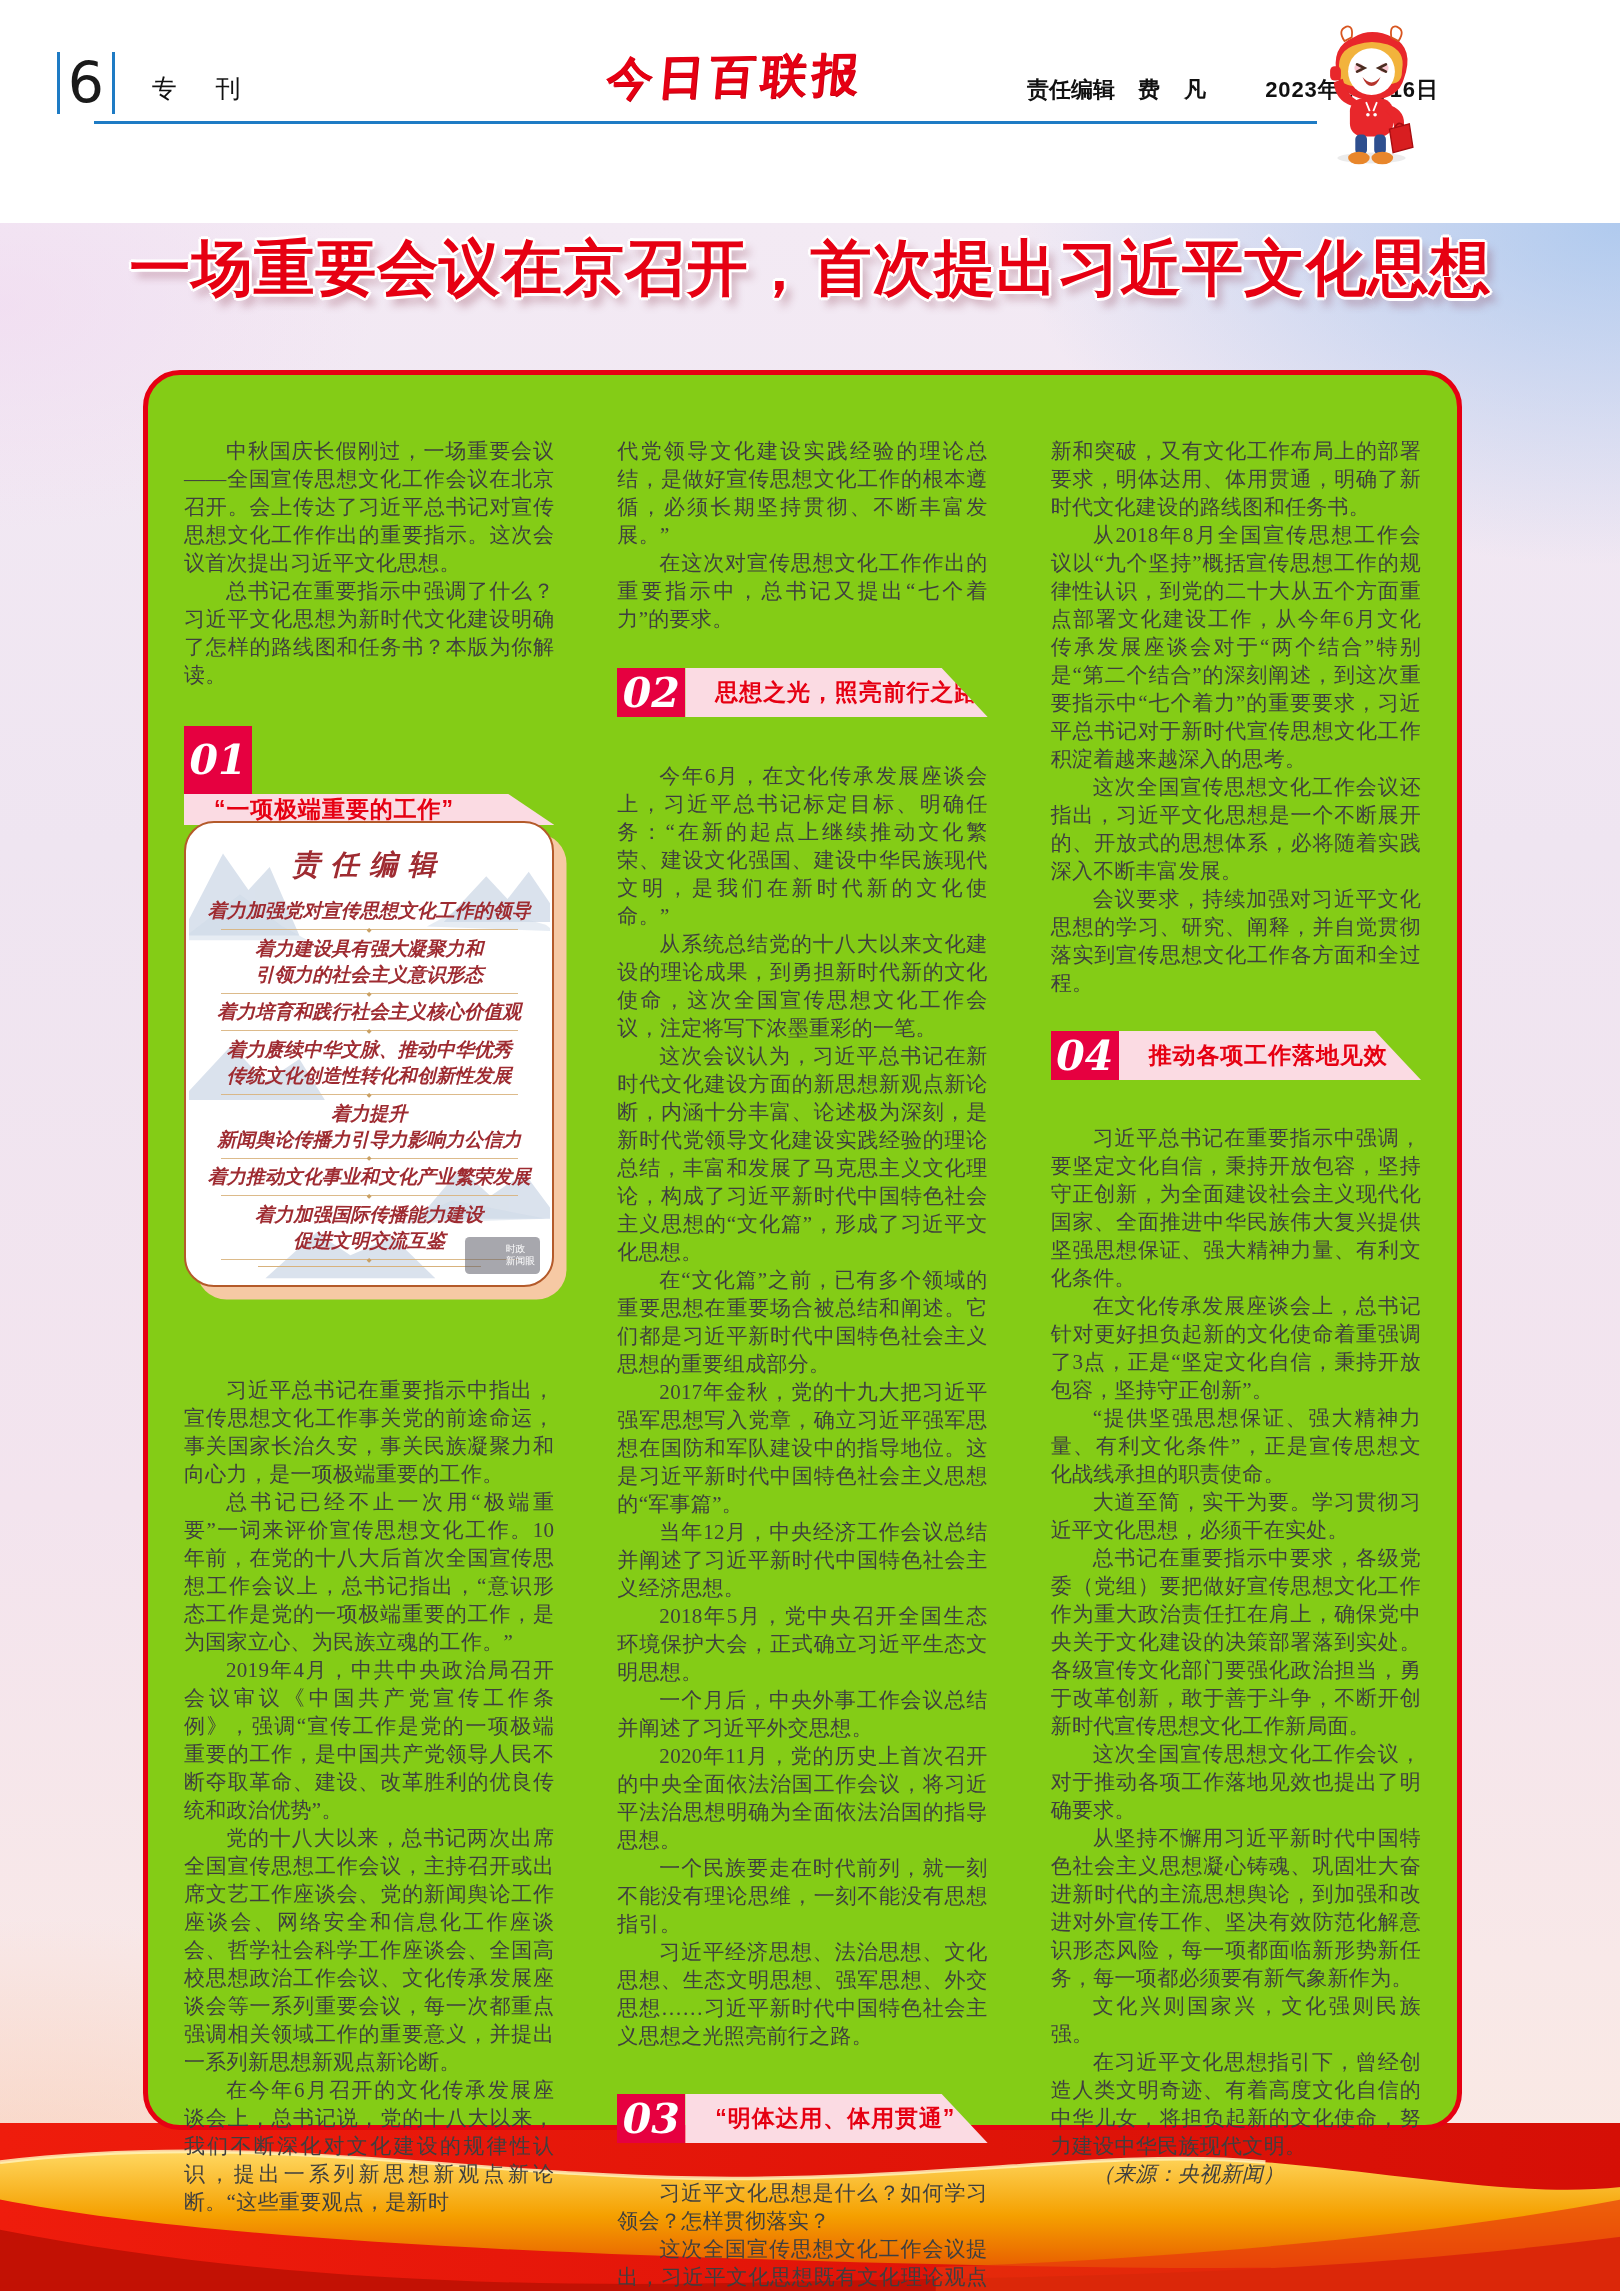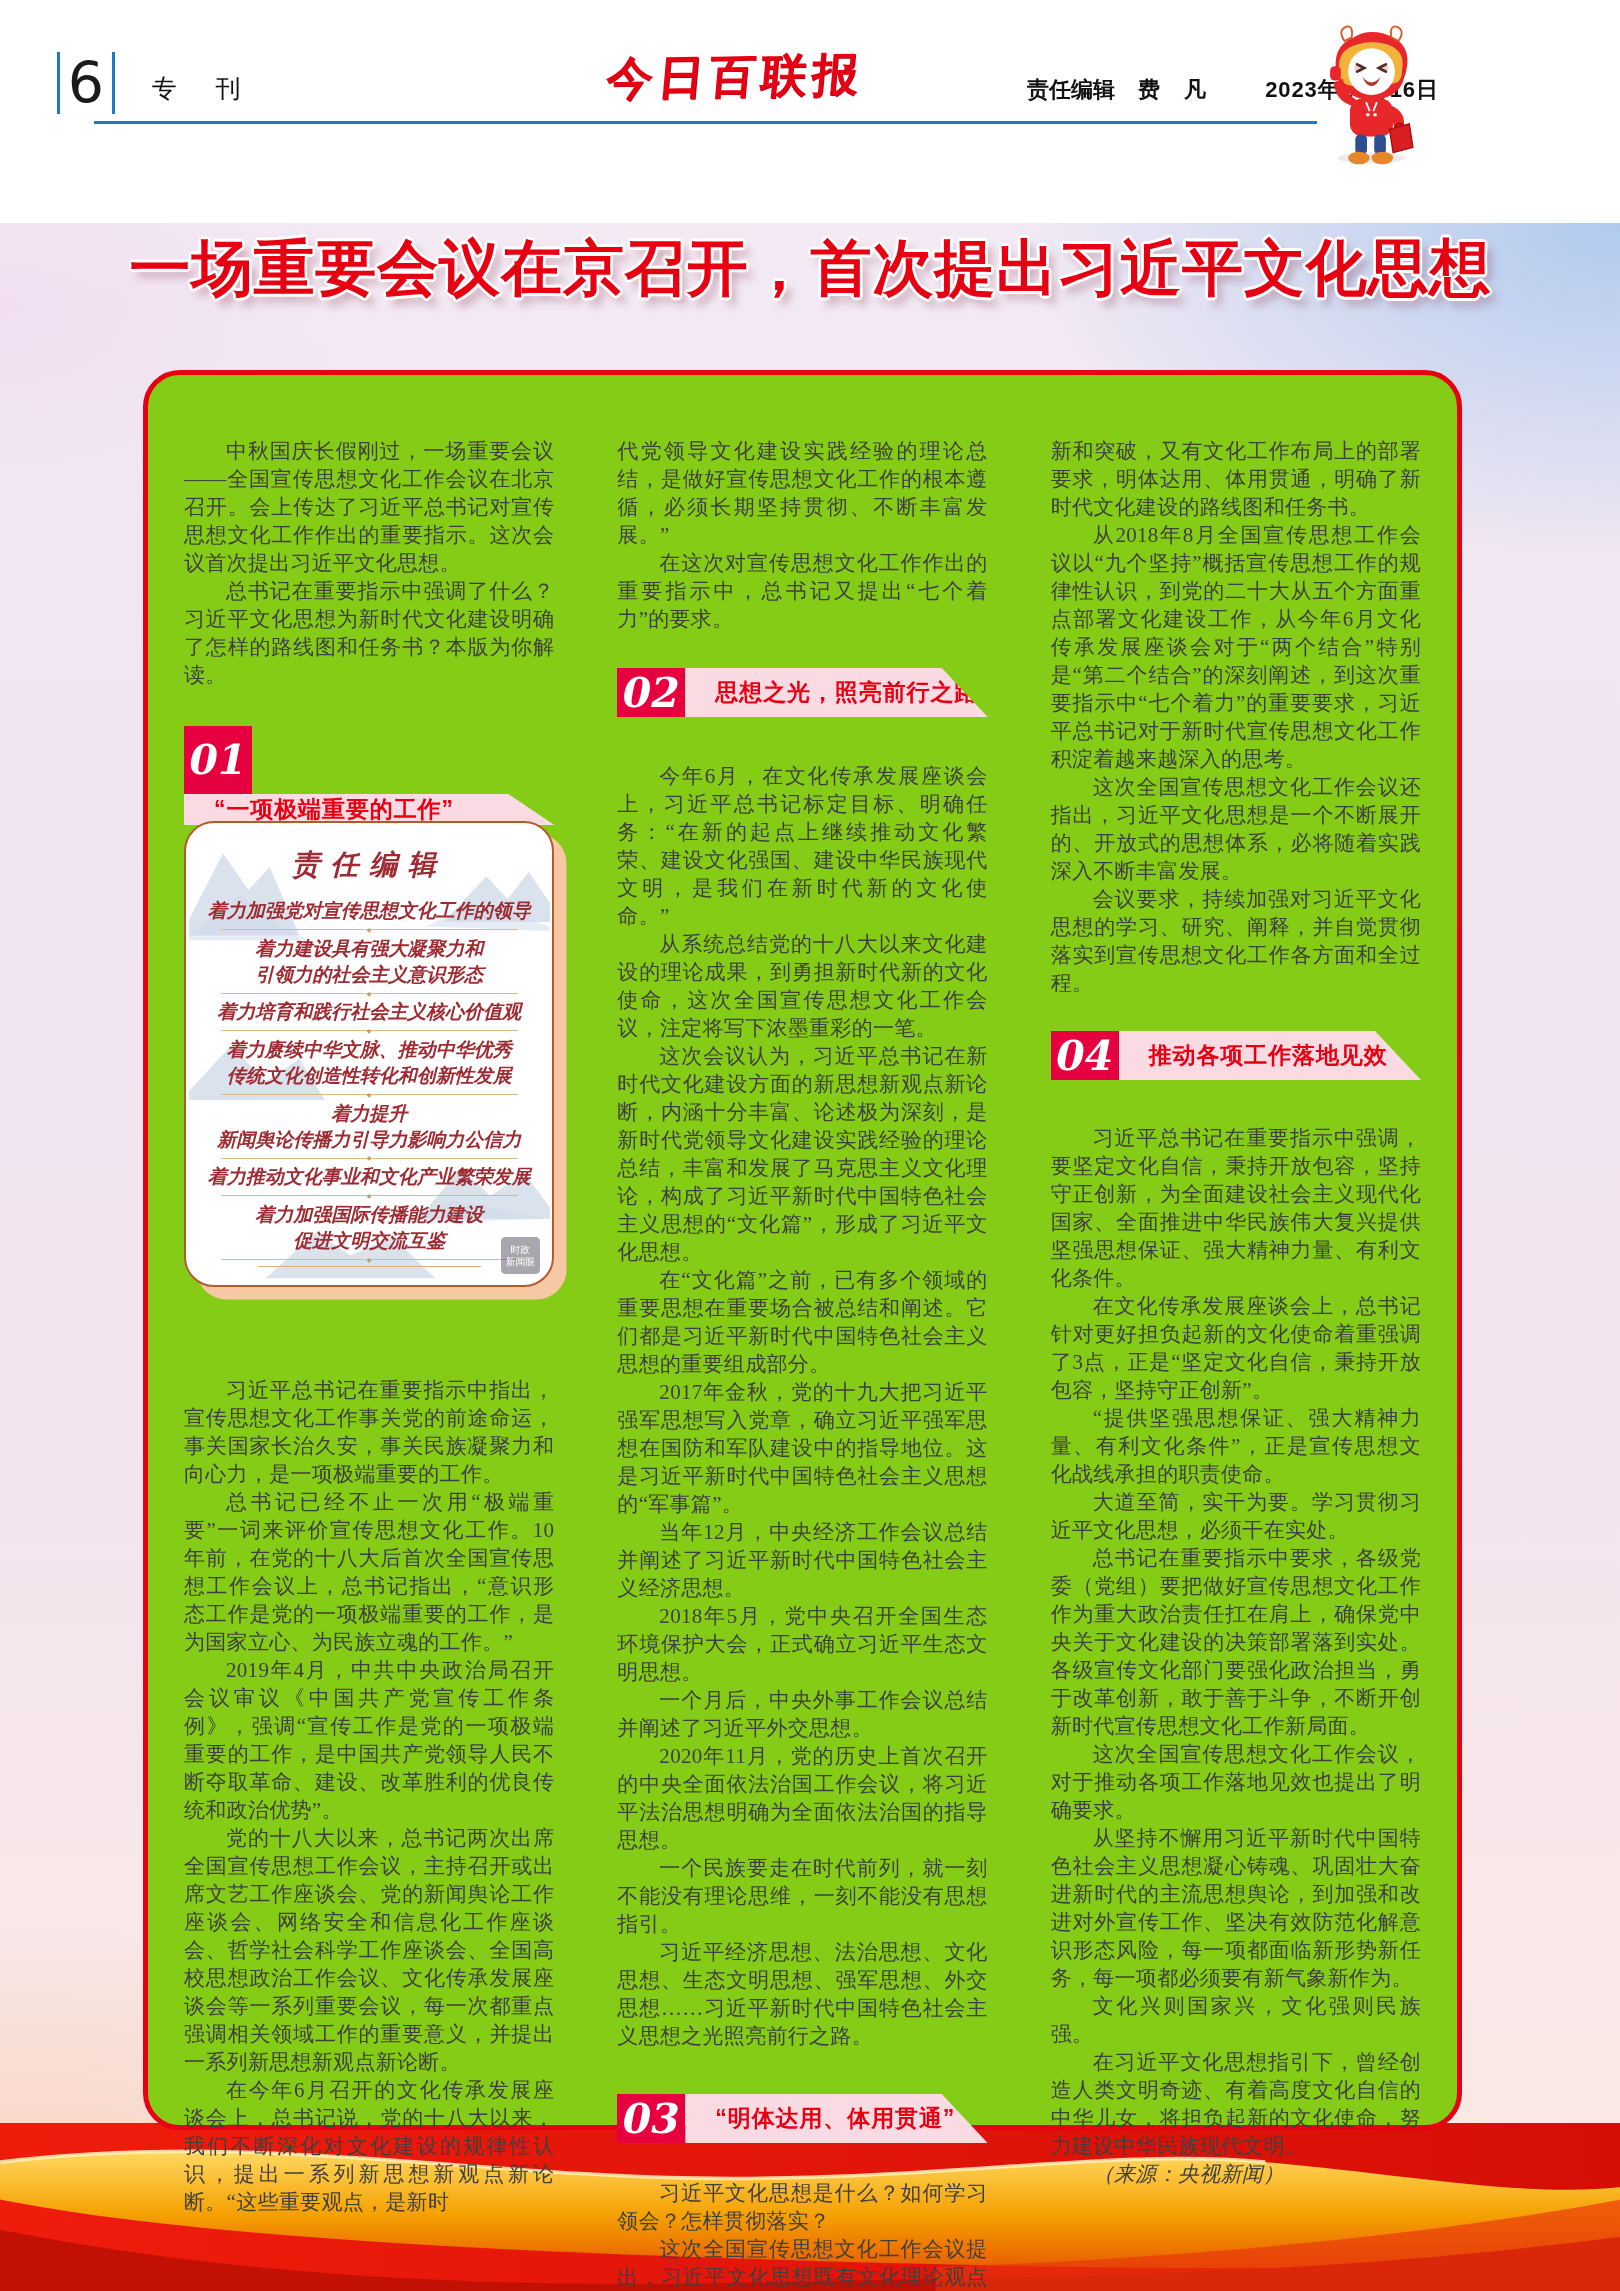--- a/index.html
+++ b/index.html
@@ -76,23 +76,23 @@
   .qi-inner{position:relative;z-index:1;}
   .qi-title{font-family:"Liberation Sans","DejaVu Sans",sans-serif;font-weight:bold;font-style:italic;
     font-size:28px;color:#9e2b31;letter-spacing:10.7px;margin:0 0 14.3px;}
   .qi-item{font-family:"Liberation Sans","DejaVu Sans",sans-serif;font-weight:bold;font-style:italic;
     font-size:19px;line-height:26px;color:#9e2b31;white-space:pre-line;}
   .qi-item::after{content:"◆";display:block;width:88%;margin:1.8px auto 2.7px;font-style:normal;
     font-size:6.2px;line-height:7.1px;color:#c9a063;
     background:linear-gradient(#d8b27c,#d8b27c) center/100% 0.9px no-repeat;}
   .qi-list::after{content:"";display:block;height:0.9px;width:66%;margin:3.6px auto 0;background:#d8b27c;}
   .qi-mark{position:absolute;right:12.5px;bottom:10.7px;z-index:2;width:39px;height:37px;border-radius:4.5px;
-    background:rgba(95,95,105,.55);color:#fff;font-family:Liberation Sans, sans-serif;
+    background:rgba(95,95,105,.55);color:#fff;font-family:Liberation Mono, monospace;
     font-size:9.8px;line-height:11.6px;display:flex;align-items:center;justify-content:center;
-    text-align:center;white-space:pre-line;font-style:normal;}
+    text-align:left;white-space:pre-line;font-style:normal;padding-left:36px;}
   
   .footer{position:absolute;left:0;top:2123px;width:1621px;height:169px;z-index:1;}
 </style>
 </head>
 <body>
 
 <div class="bg"></div>
 
 <header>
   <div class="pagenum-wrap">

